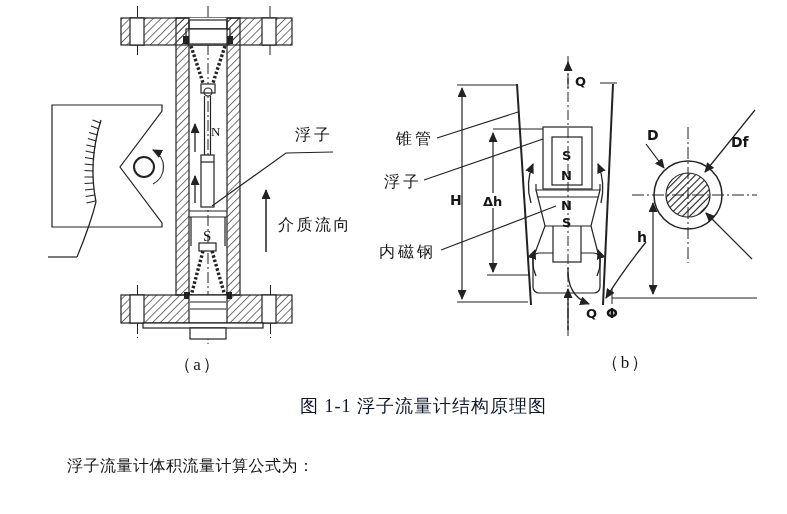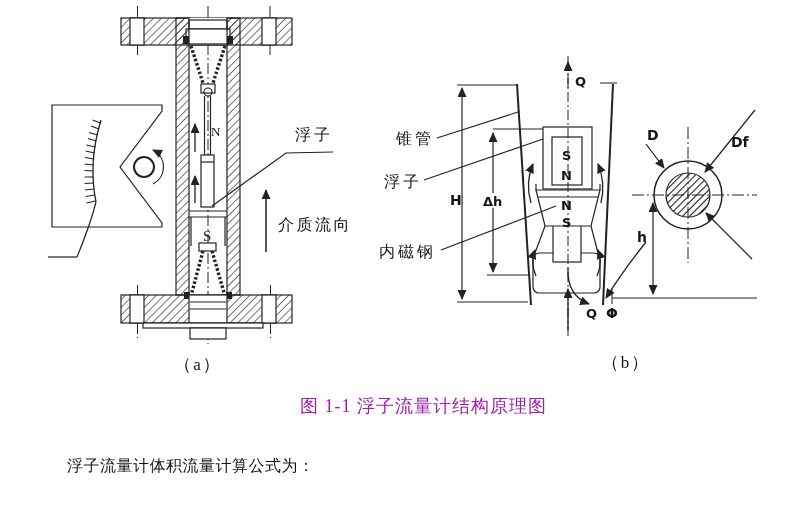--- a/index.html
+++ b/index.html
@@ -1,20 +1,20 @@
 <!DOCTYPE html>
 <html><head>
 <meta charset="utf-8">
 <style>
   html,body{margin:0;padding:0;background:#fff;}
   .page{position:relative;width:787px;height:514px;background:#ffffff;overflow:hidden;
         font-family:"Liberation Serif","DejaVu Serif",serif;color:#111;}
   .fig-svg{position:absolute;left:0;top:0;}
   .caption{position:absolute;left:60px;right:0;top:394px;text-align:center;
-           font-size:18px;letter-spacing:1px;color:#a21caf;}
+           font-size:18px;letter-spacing:1px;color:#0f172a;}
   .bodytext{position:absolute;left:49px;top:456px;font-size:16px;letter-spacing:0.5px;color:#151515;margin-left:18px;}
   text{fill:#151515;font-family:"Liberation Serif","DejaVu Serif",serif;}
   .cjk{font-size:16px;letter-spacing:3px;}
   .dim{font-family:"DejaVu Sans","Liberation Sans",sans-serif;font-weight:bold;}
   .sub{font-size:17px;letter-spacing:2px;}
 </style>
 </head>
 <body>
 
 <div class="page">

